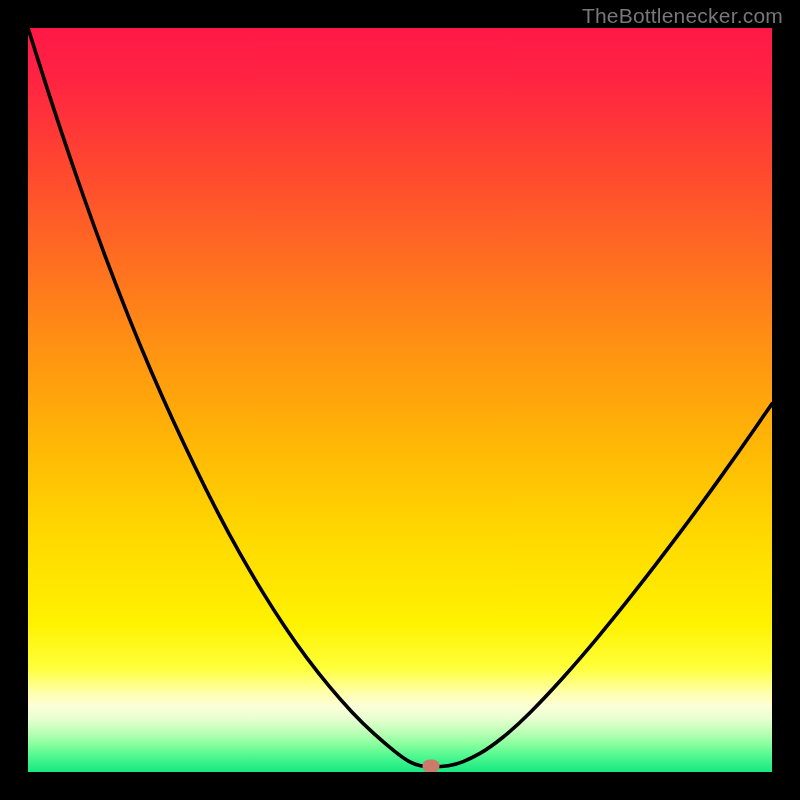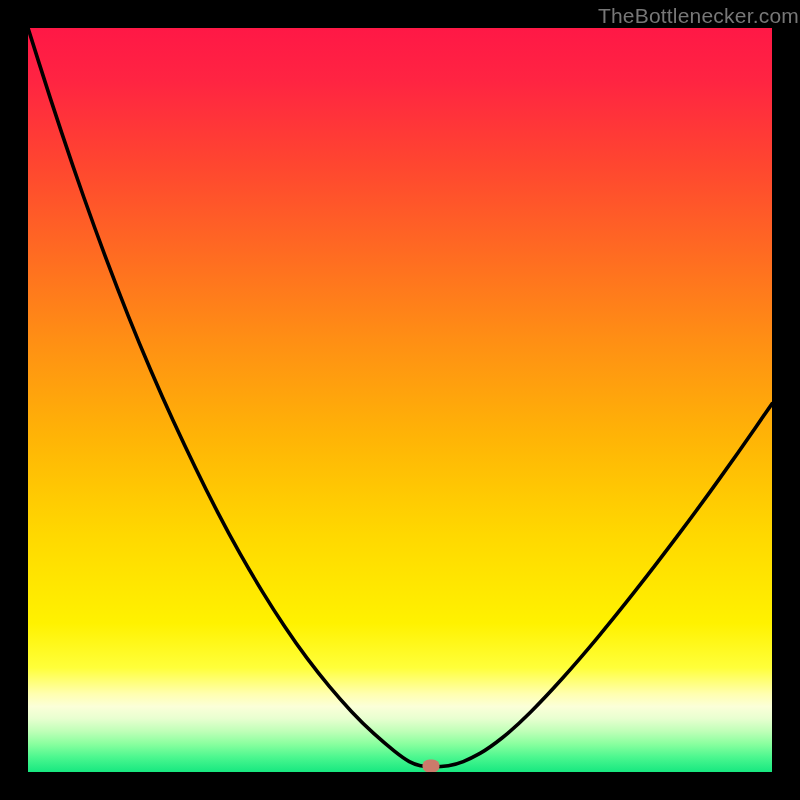--- a/index.html
+++ b/index.html
@@ -13,21 +13,21 @@
   }
   .stage {
     position: relative;
     width: 800px;
     height: 800px;
     background: #000000;
   }
   .watermark {
     position: absolute;
     top: 4px;
-    right: 1px;
+    right: 17px;
     color: #777777;
     font-size: 21px;
     font-weight: 500;
     letter-spacing: 0.2px;
     z-index: 5;
   }
   .plot {
     position: absolute;
     left: 28px;
     top: 28px;

